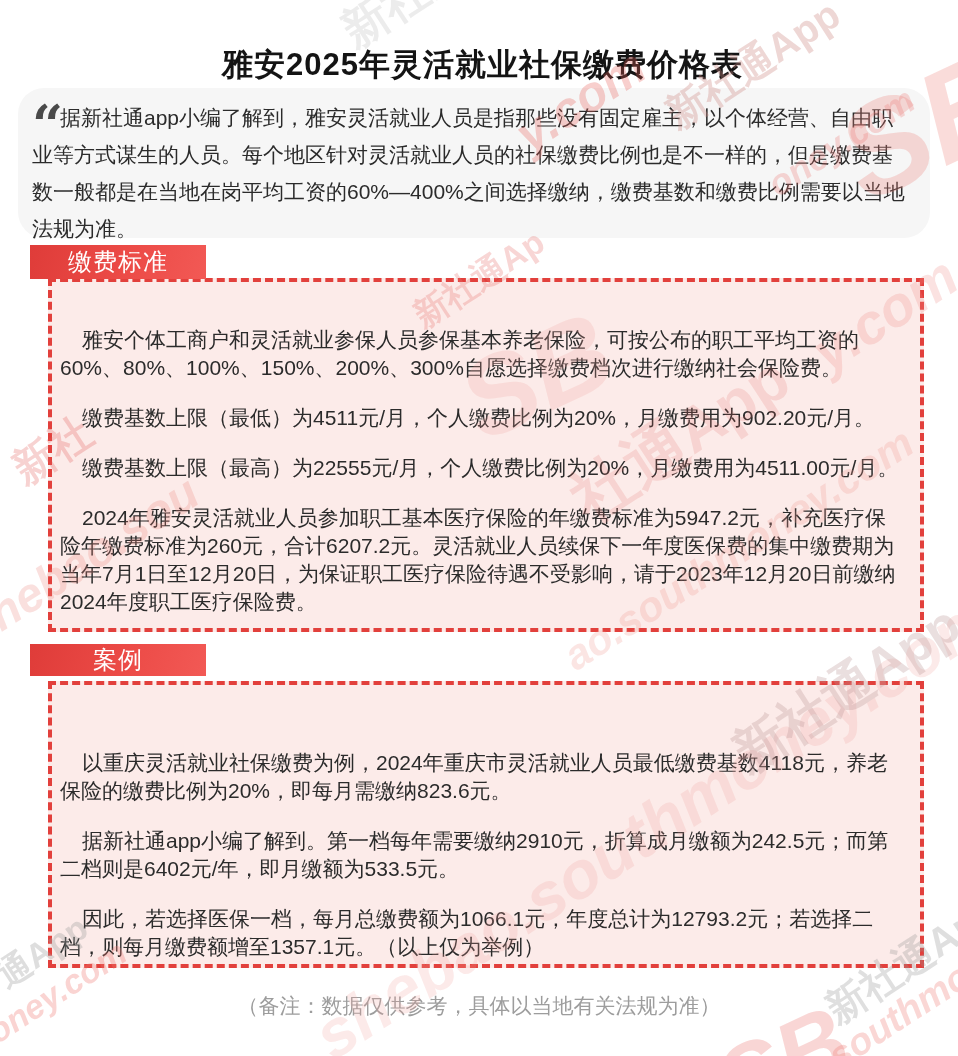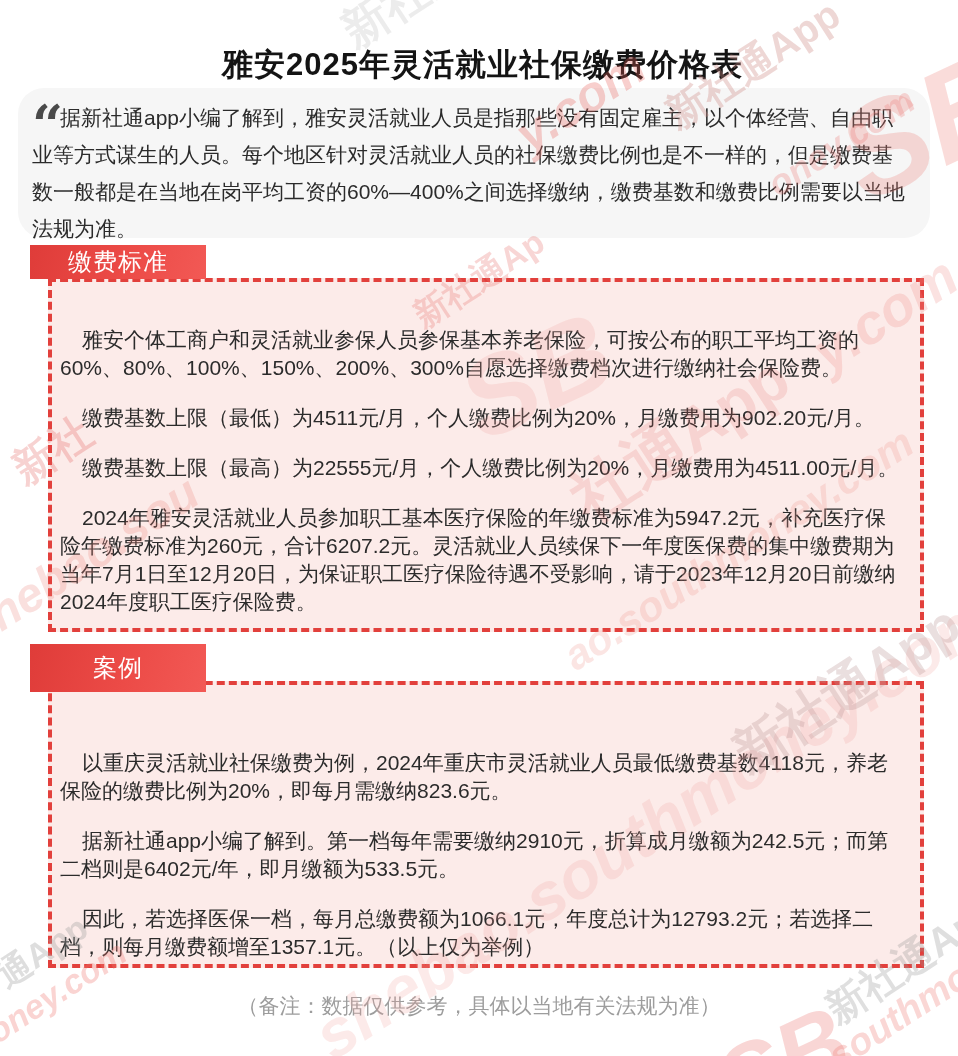--- a/index.html
+++ b/index.html
@@ -52,21 +52,21 @@
     position:absolute;left:30px;
     width:176px;height:34px;
     background:linear-gradient(105deg,#df3c39 0%,#ec4b47 55%,var(--accent-red-light) 100%);
     color:#fff;
     font-size:24px;
     display:flex;align-items:center;justify-content:center;
     z-index:3;
     letter-spacing:1px;
   }
   .sec-head.first{top:245px;}
-  .sec-head.second{top:644px;height:48px;}
+  .sec-head.second{top:644px;height:32px;}
   .dashed-box{
     position:absolute;left:48px;
     width:876px;
     background:var(--box-bg);
     border:4px dashed var(--accent-red);
     padding:44px 16px 0 8px;
     z-index:1;
   }
   .dashed-box.first{top:278px;height:354px;}
   .dashed-box.second{top:681px;height:287px;padding-top:64px;}

